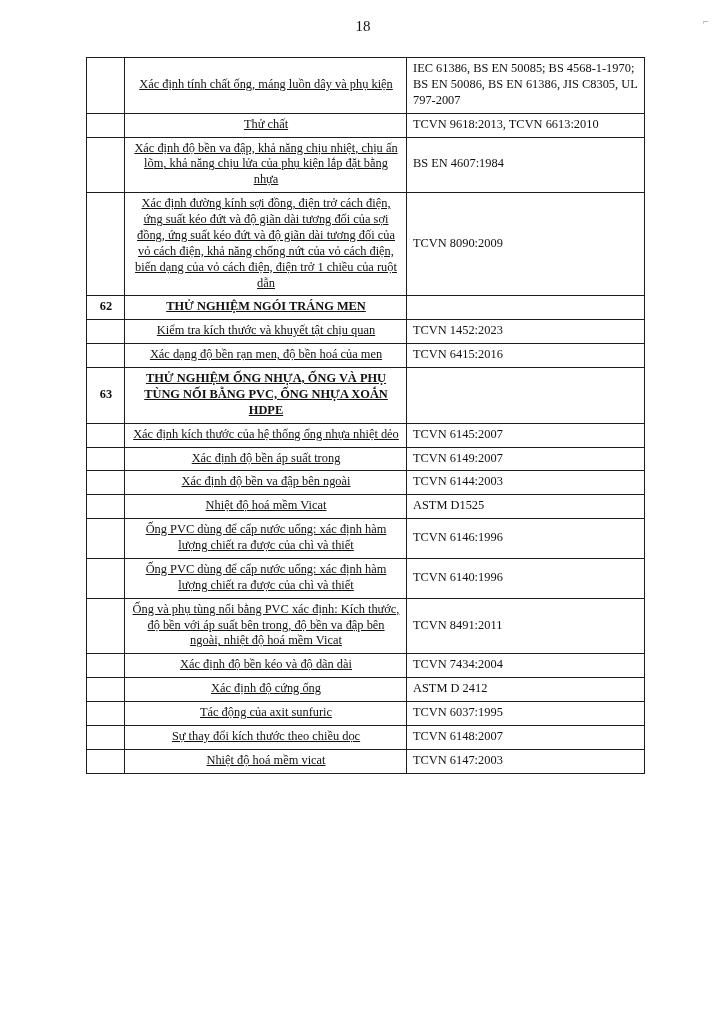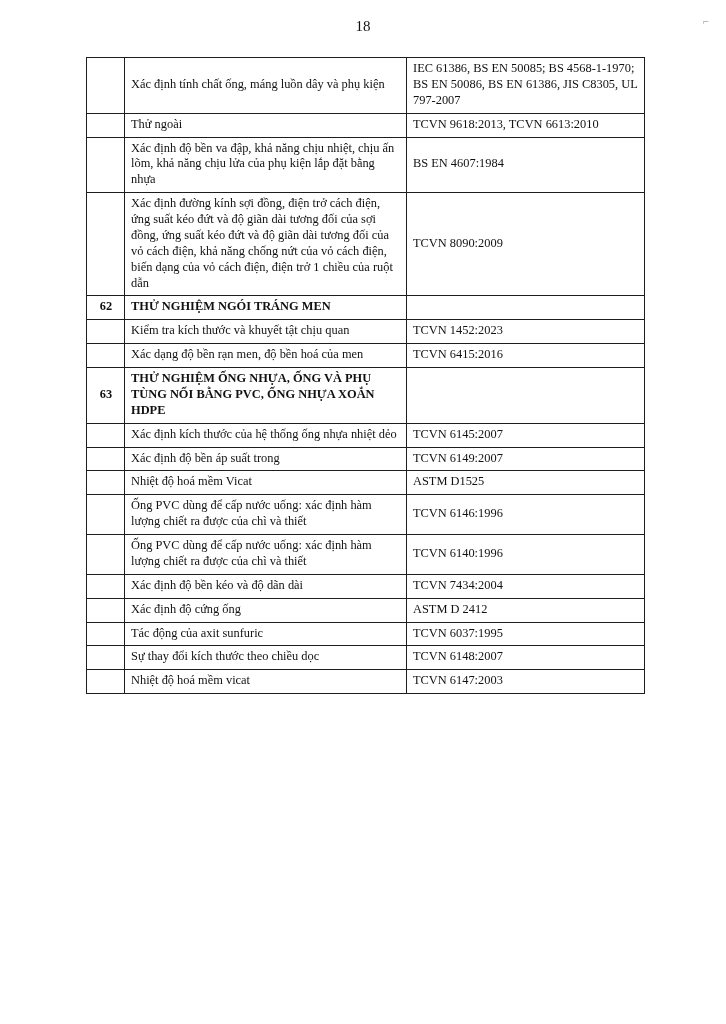--- a/index.html
+++ b/index.html
@@ -66,21 +66,22 @@
   col.c-name { width: 282px; }
   col.c-std { width: 238px; }
 
   td.num {
     text-align: center;
     font-weight: bold;
     vertical-align: middle;
     margin-left: 40px;
   }
   td.name {
-    text-align: left;
+    text-align: center;
+    text-decoration: underline;
   }
   td.name.header-name {
     font-weight: bold;
     text-transform: uppercase;
   }
   td.std {
     vertical-align: middle;
   }
   
   .scan-tint {
@@ -106,21 +107,21 @@
         <col class="c-std">
       </colgroup>
       <tbody id="table-body">
           <tr>
             <td class="num"></td>
             <td class="name">Xác định tính chất ống, máng luồn dây và phụ kiện</td>
             <td class="std">IEC 61386, BS EN 50085; BS 4568-1-1970; BS EN 50086, BS EN 61386, JIS C8305, UL 797-2007</td>
           </tr>
           <tr>
             <td class="num"></td>
-            <td class="name">Thử ngoài</td>
+            <td class="name">Thử chất</td>
             <td class="std">TCVN 9618:2013, TCVN 6613:2010</td>
           </tr>
           <tr>
             <td class="num"></td>
             <td class="name">Xác định độ bền va đập, khả năng chịu nhiệt, chịu ấn lõm, khả năng chịu lửa của phụ kiện lắp đặt bằng nhựa</td>
             <td class="std">BS EN 4607:1984</td>
           </tr>
           <tr>
             <td class="num"></td>
             <td class="name">Xác định đường kính sợi đồng, điện trở cách điện, ứng suất kéo đứt và độ giãn dài tương đối của sợi đồng, ứng suất kéo đứt và độ giãn dài tương đối của vỏ cách điện, khả năng chống nứt của vỏ cách điện, biến dạng của vỏ cách điện, điện trở 1 chiều của ruột dẫn</td>
@@ -151,32 +152,42 @@
             <td class="name">Xác định kích thước của hệ thống ống nhựa nhiệt dẻo</td>
             <td class="std">TCVN 6145:2007</td>
           </tr>
           <tr>
             <td class="num"></td>
             <td class="name">Xác định độ bền áp suất trong</td>
             <td class="std">TCVN 6149:2007</td>
           </tr>
           <tr>
             <td class="num"></td>
+            <td class="name">Xác định độ bền va đập bên ngoài</td>
+            <td class="std">TCVN 6144:2003</td>
+          </tr>
+          <tr>
+            <td class="num"></td>
             <td class="name">Nhiệt độ hoá mềm Vicat</td>
             <td class="std">ASTM D1525</td>
           </tr>
           <tr>
             <td class="num"></td>
             <td class="name">Ống PVC dùng để cấp nước uống: xác định hàm lượng chiết ra được của chì và thiết</td>
             <td class="std">TCVN 6146:1996</td>
           </tr>
           <tr>
             <td class="num"></td>
             <td class="name">Ống PVC dùng để cấp nước uống: xác định hàm lượng chiết ra được của chì và thiết</td>
             <td class="std">TCVN 6140:1996</td>
+          </tr>
+          <tr>
+            <td class="num"></td>
+            <td class="name">Ống và phụ tùng nối bằng PVC xác định: Kích thước, độ bền với áp suất bên trong, độ bền va đập bên ngoài, nhiệt độ hoá mềm Vicat</td>
+            <td class="std">TCVN 8491:2011</td>
           </tr>
           <tr>
             <td class="num"></td>
             <td class="name">Xác định độ bền kéo và độ dãn dài</td>
             <td class="std">TCVN 7434:2004</td>
           </tr>
           <tr>
             <td class="num"></td>
             <td class="name">Xác định độ cứng ống</td>
             <td class="std">ASTM D 2412</td>

